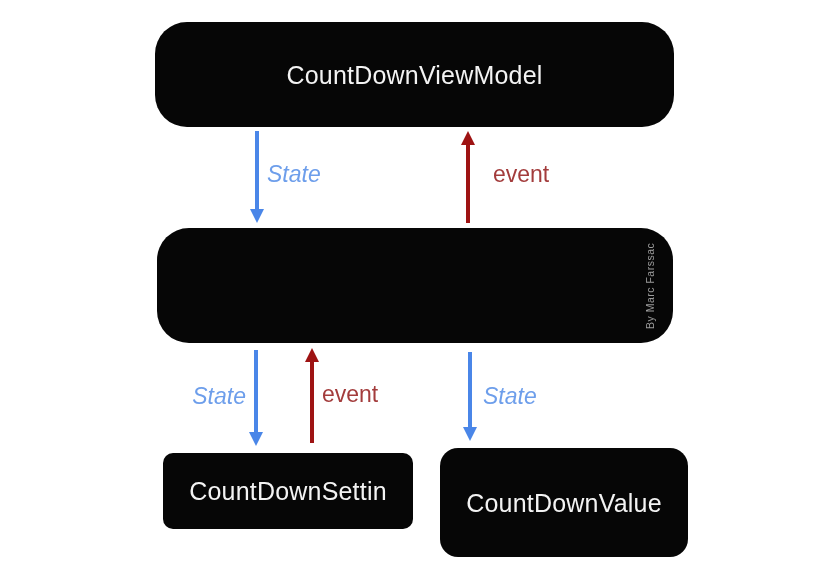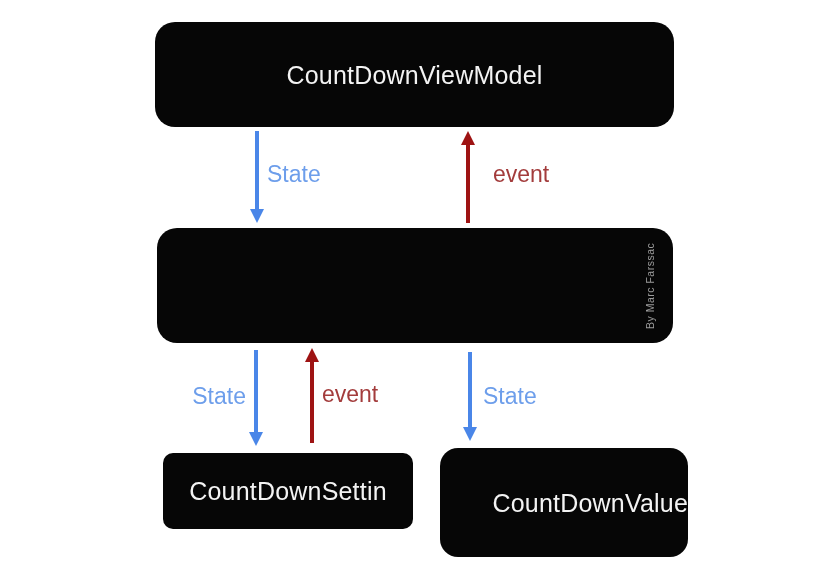--- a/index.html
+++ b/index.html
@@ -15,34 +15,34 @@
     position: relative;
     width: 835px;
     height: 585px;
   }
 
   
   .node {
     position: absolute;
     background: var(--node-bg, #060606);
     color: var(--node-text, #f3f3f3);
-    border-radius: 20px;
+    border-radius: 32px;
     display: flex;
     flex-direction: column;
     align-items: center;
     justify-content: center;
     text-align: center;
     font-size: 25px;
     line-height: 32px;
     letter-spacing: 0.2px;
   }
   .node-viewmodel { left: 155px; top: 22px;  width: 519px; height: 105px; }
   .node-screen    { left: 157px; top: 228px; width: 516px; height: 115px; }
   .node-settings  { left: 163px; top: 453px; width: 250px; height: 76px; border-radius: 10px; }
-  .node-value     { left: 440px; top: 448px; width: 248px; height: 109px; border-radius: 18px; align-items: flex-end; }
+  .node-value     { left: 440px; top: 448px; width: 248px; height: 109px; border-radius: 18px; }
   .node-line { display: block; }
 
   .watermark {
     position: absolute;
     right: 7px;
     top: 0;
     height: 100%;
     writing-mode: vertical-rl;
     transform: rotate(180deg);
     text-align: center;
@@ -74,21 +74,21 @@
     border-right: 7px solid transparent;
   }
   .edge.down .head { bottom: 0; border-top: 14px solid; }
   .edge.up   .head { top: 0;    border-bottom: 14px solid; }
 
   .elabel {
     position: absolute;
     white-space: nowrap;
     font-size: 23px;
   }
-  .edge.blue .elabel { color: var(--state-label, #6d9eeb); }
+  .edge.blue .elabel { color: var(--state-label, #6d9eeb); font-style: italic; }
   .edge.red  .elabel { color: var(--event-label, #a33c3c); }
 
   
   .e1 { left: 250px; top: 131px; height: 92px; }
   .e1 .elabel { left: 17px; top: 30px; }
 
   .e2 { left: 461px; top: 131px; height: 92px; }
   .e2 .elabel { left: 32px; top: 30px; }
 
   .e3 { left: 249px; top: 350px; height: 96px; }

